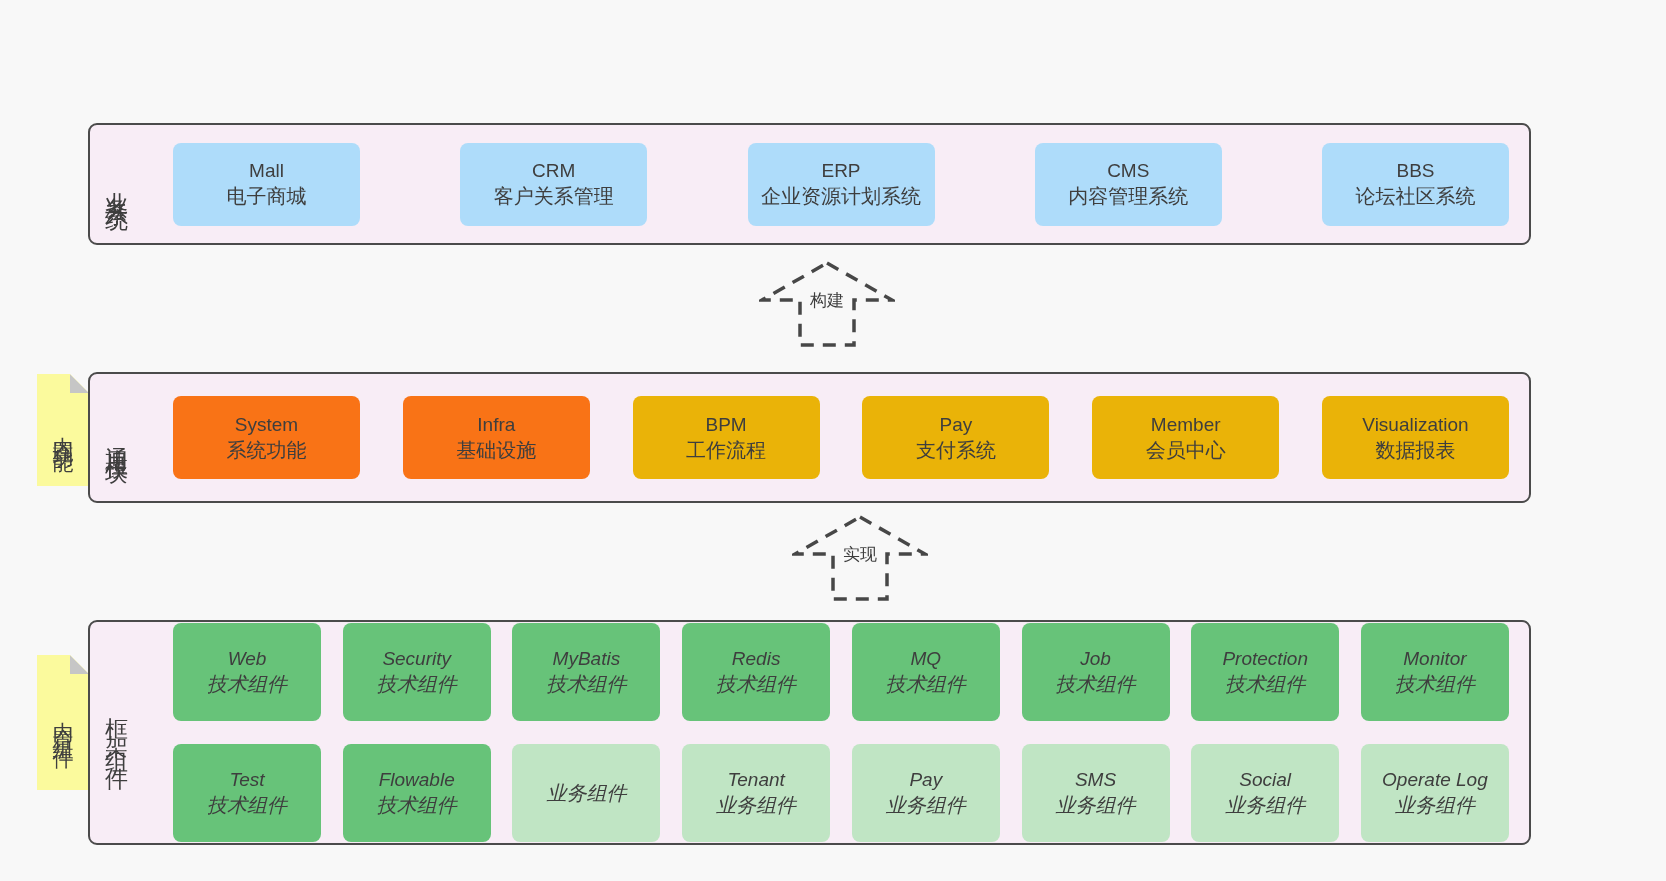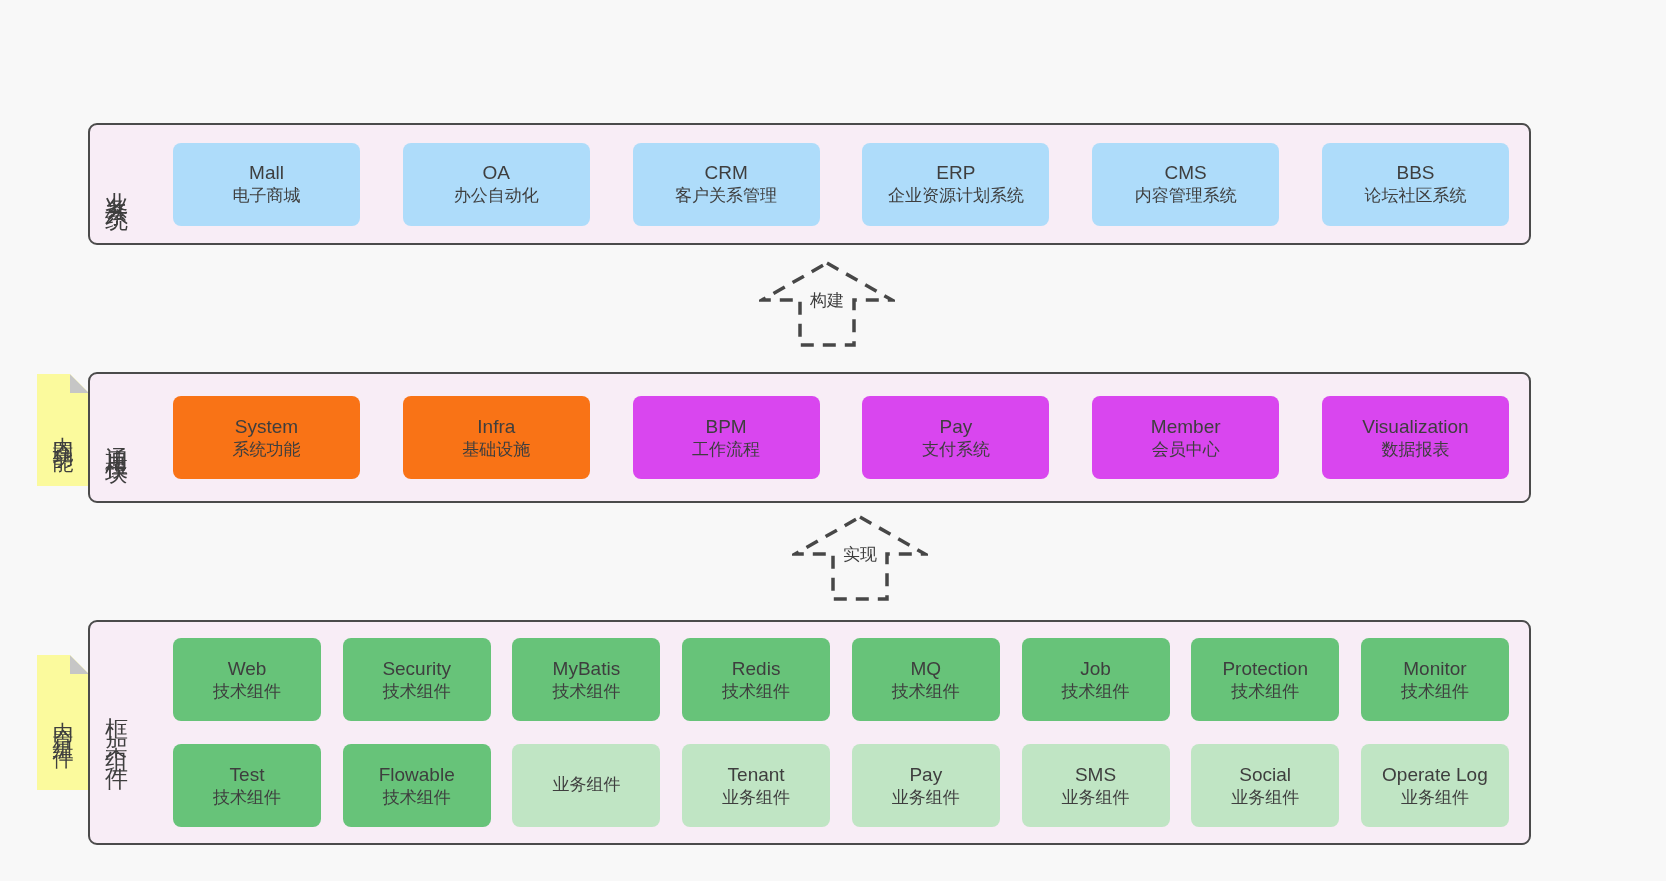--- a/index.html
+++ b/index.html
@@ -28,26 +28,26 @@
     flex:1;display:flex;flex-direction:column;justify-content:center;
     gap:23px;padding:0 20px 0 12px;
   }
   .box-row{display:flex;justify-content:space-between;align-items:center;margin-left:24px;}
   .box{
     box-sizing:border-box;border-radius:8px;
     display:flex;flex-direction:column;align-items:center;justify-content:center;
     text-align:center;padding:4px 6px;overflow:hidden;
   }
   .cols-6 .box{width:187px;height:83px;}
-  .cols-8 .box{width:148px;height:83px;}
+  .cols-8 .box{width:148px;height:98px;font-style:italic;}
   .box .en{font-size:19px;line-height:1.32;}
-  .box .zh{font-size:17px;line-height:1.32;}
+  .box .zh{font-size:20px;line-height:1.32;}
   .c-blue{background:#aedcfa;}
   .c-red{background:#f97316;}
-  .c-pink{background:#d946ef;}
+  .c-pink{background:#eab308;}
   .c-green_dark{background:#67c379;}
   .c-green_light{background:#c0e5c4;}
   .sticky{
     position:absolute;left:37px;width:52px;background:#fbfa9d;z-index:1;
     display:flex;align-items:center;justify-content:center;
     clip-path:polygon(0 0,calc(100% - 19px) 0,100% 19px,100% 100%,0 100%);
   }
   #sticky-modules{top:374px;height:112px;}
   #sticky-framework{top:655px;height:135px;}
   .sticky .fold{
@@ -77,24 +77,20 @@
 
   <section class="panel" id="panel-business">
     <div class="side-label">业务系统</div>
     <div class="rows">
         <div class="box-row cols-6">
           <div class="box c-blue">
             <div class="en">Mall</div>
             <div class="zh">电子商城</div>
           </div>
           <div class="box c-blue">
-            <div class="en">OA</div>
-            <div class="zh">办公自动化</div>
-          </div>
-          <div class="box c-blue">
             <div class="en">CRM</div>
             <div class="zh">客户关系管理</div>
           </div>
           <div class="box c-blue">
             <div class="en">ERP</div>
             <div class="zh">企业资源计划系统</div>
           </div>
           <div class="box c-blue">
             <div class="en">CMS</div>
             <div class="zh">内容管理系统</div>

